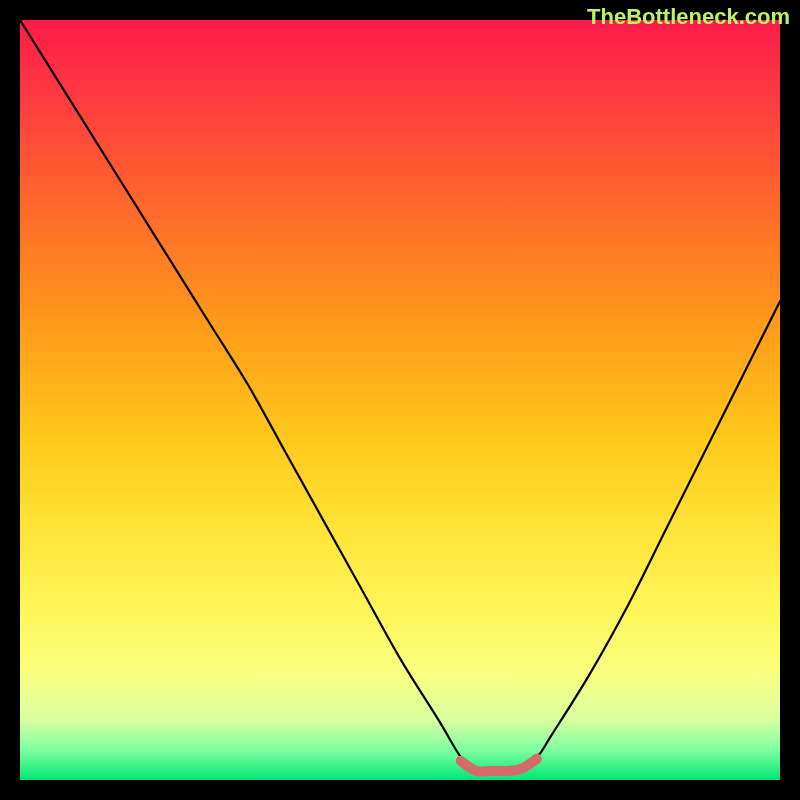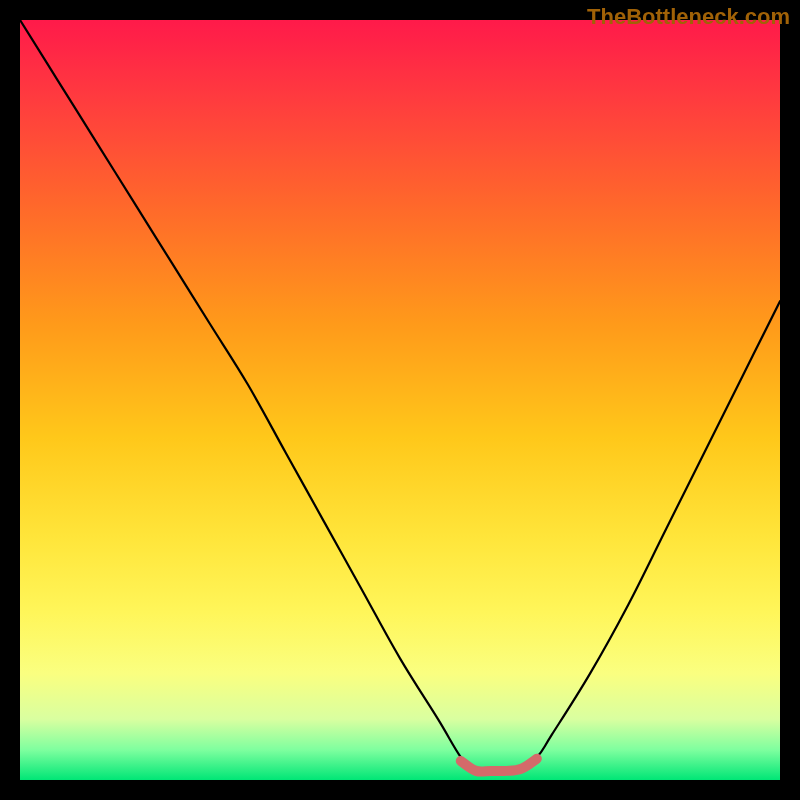--- a/index.html
+++ b/index.html
@@ -40,21 +40,21 @@
       #7fff9f 96%,
       #00e676 100%);
   }
   .watermark {
     position: absolute;
     top: 4px;
     right: 10px;
     font-family: Arial, Helvetica, sans-serif;
     font-size: 22px;
     font-weight: 600;
-    color: #a16207;
+    color: #bef264;
     user-select: none;
   }
   svg.curve {
     position: absolute;
     inset: 0;
   }
 </style>
 </head>
 <body>
 

